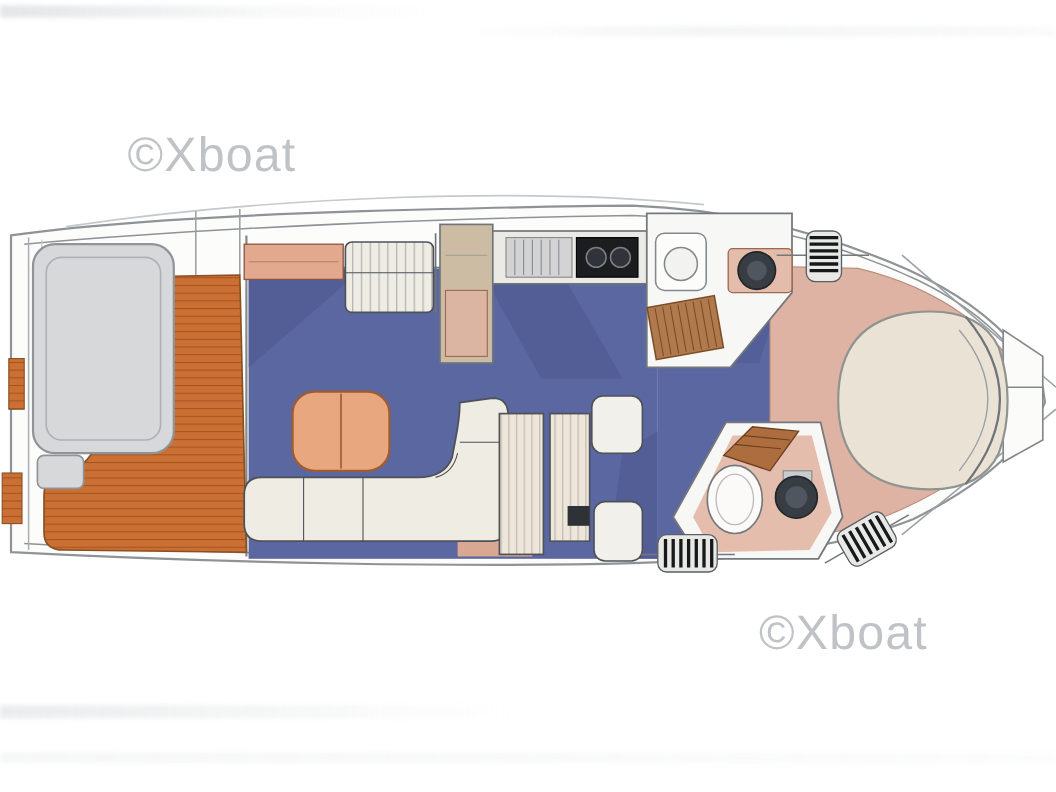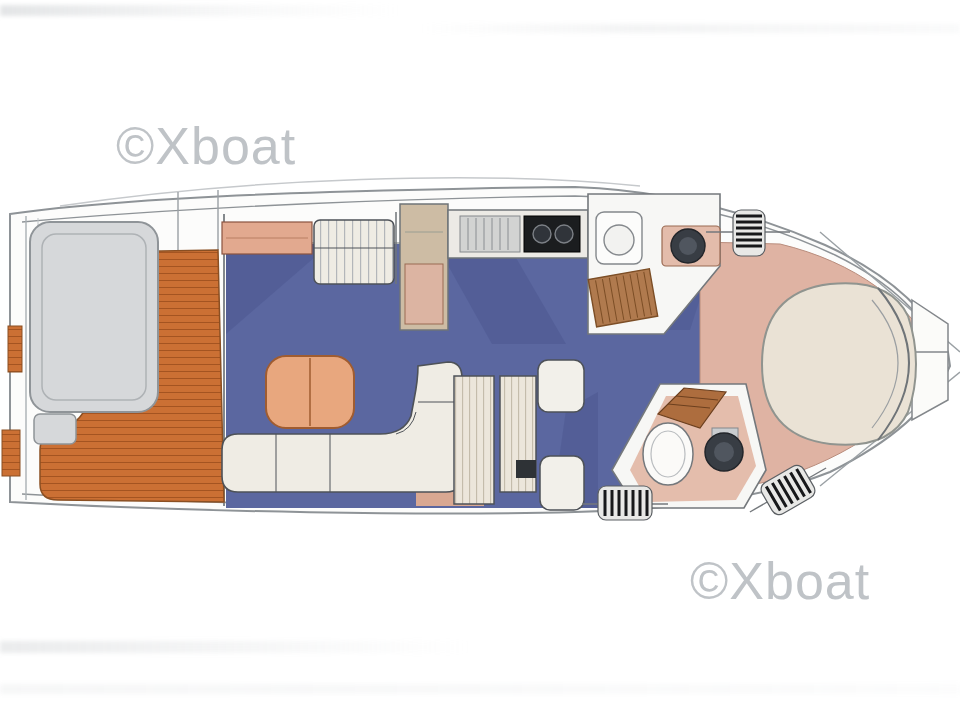--- a/index.html
+++ b/index.html
@@ -12,21 +12,21 @@
     --seat-gray:#d6d8da; --stove:#1b1d1f;
     --wood-step:#ad6d3e; --fitting:#17181a;
     --watermark:#aeb3b8;
   }
   html,body{margin:0;padding:0;}
   body{width:960px;height:720px;background:#ffffff;position:relative;overflow:hidden;
        font-family:"Liberation Sans", sans-serif;}
   .stage{position:absolute;inset:0;}
   svg{position:absolute;left:0;top:0;}
   .watermark{position:absolute;font-family:"Liberation Sans",sans-serif;
-    font-size:52px;font-weight:400;letter-spacing:1px;color:var(--watermark);
+    font-size:44px;font-weight:400;letter-spacing:1px;color:var(--watermark);
     opacity:.78;user-select:none;white-space:nowrap;}
   .wm-a{left:116px;top:116px;}
   .wm-b{left:690px;top:551px;}
   .smear{position:absolute;filter:blur(2px);pointer-events:none;}
   .s1{left:0;top:5px;width:400px;height:11px;
       background:linear-gradient(90deg,rgba(176,181,185,.35),rgba(210,213,215,.15) 60%,transparent);}
   .s2{left:420px;top:24px;width:540px;height:9px;
       background:linear-gradient(90deg,transparent,rgba(190,194,197,.18) 40%,rgba(190,194,197,.08));}
   .s3{left:0;top:641px;width:470px;height:12px;
       background:linear-gradient(90deg,rgba(182,186,190,.28),rgba(210,213,215,.12) 70%,transparent);}

